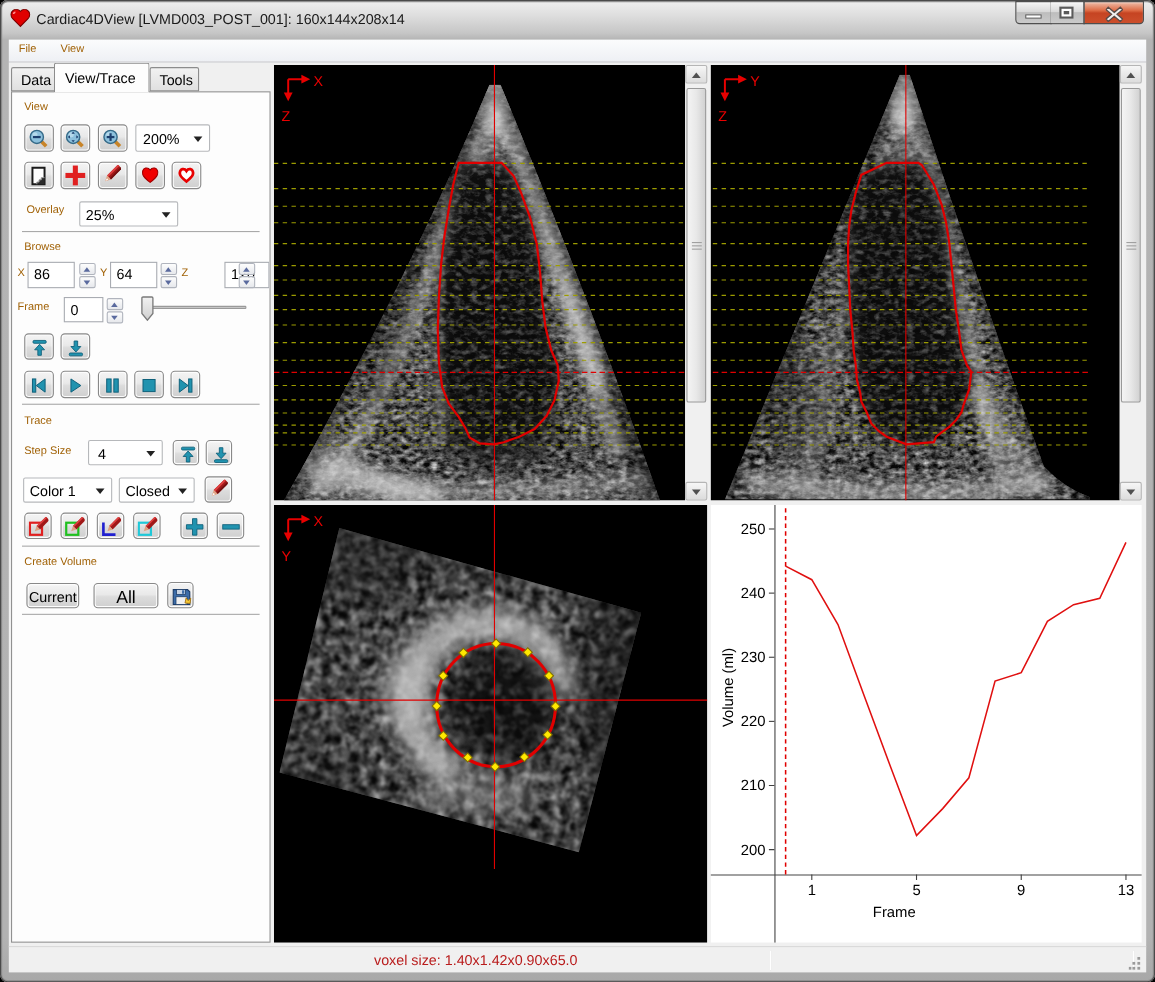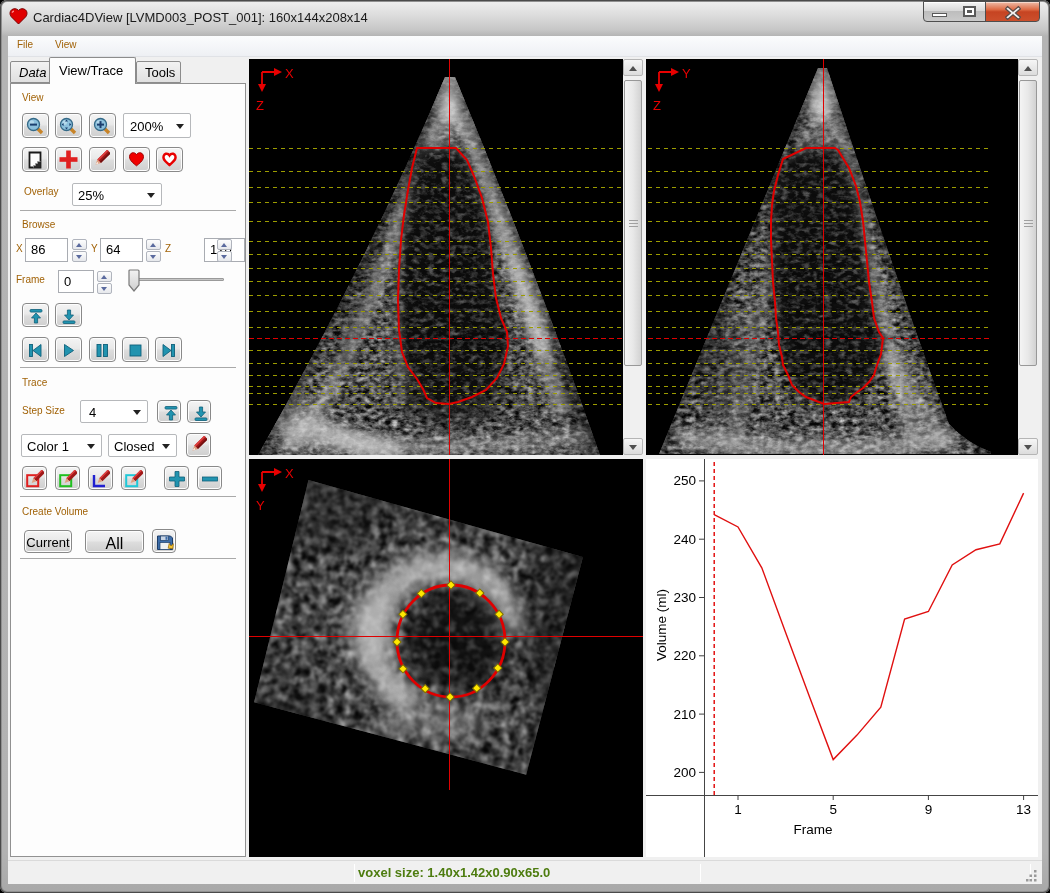--- a/index.html
+++ b/index.html
@@ -45,21 +45,21 @@
     </svg>
   </div>
 
 <div class="abs" style="left:8px;top:36px;width:1034px;height:21px;background:linear-gradient(#fbfcfd,#eef0f4);border-bottom:1px solid #e0e2e6;"></div>
 <div class="abs lbl" style="left:17px;top:39px;">File</div>
 <div class="abs lbl" style="left:55px;top:39px;">View</div>
 <div class="abs" style="left:8px;top:57px;width:1034px;height:803px;background:#f0f0f0;"></div>
 
 <div class="abs" style="left:10px;top:83px;width:236px;height:774px;background:#fdfdfd;border:1px solid #919191;"></div>
 
-<div class="abs" style="left:10px;top:61px;width:45px;height:22px;background:linear-gradient(#f2f2f2,#e0e0e0);border:1px solid #8c8c8c;border-radius:2px 2px 0 0;font-size:13px;padding:3px 0 0 8px;font-style:italic;">Data</div>
+<div class="abs" style="left:10px;top:61px;width:45px;height:22px;background:linear-gradient(#f2f2f2,#e0e0e0);border:1px solid #8c8c8c;border-radius:2px 2px 0 0;font-size:13px;padding:3px 0 0 8px;">Data</div>
 <div class="abs" style="left:136px;top:61px;width:45px;height:22px;background:linear-gradient(#f2f2f2,#e0e0e0);border:1px solid #8c8c8c;border-radius:2px 2px 0 0;font-size:13px;padding:3px 0 0 8px;">Tools</div>
 <div class="abs" style="left:49px;top:57px;width:87px;height:27px;background:#fdfdfd;border:1px solid #8c8c8c;border-bottom:none;border-radius:2px 2px 0 0;font-size:13px;padding:5px 0 0 9px;">View/Trace</div>
 
 <div class="abs lbl" style="left:22px;top:92px;">View</div>
 <div class="btn" style="left:22px;top:113px;width:27px;height:25px;">
     <svg class="abs" style="left:3px;top:3px" width="18" height="18" viewBox="0 0 18 18">
       <line x1="11" y1="11" x2="16" y2="16" stroke="#c88428" stroke-width="3.4"></line>
       <circle cx="7.5" cy="7.5" r="6" fill="#8cc0dc" stroke="#356a88" stroke-width="1.3"></circle>
       <circle cx="5.8" cy="5.6" r="2.3" fill="#b8dcec" opacity="0.9"></circle>
       <rect x="4" y="6.6" width="7" height="2" fill="#1c3f6e"></rect>
@@ -571,21 +571,21 @@
 <text x="167" y="375" text-anchor="middle" font-size="13.5" fill="#000" font-family="Liberation Sans">Frame</text>
 <text x="20" y="166" text-anchor="middle" font-size="13.5" fill="#000" font-family="Liberation Sans" transform="rotate(-90 20 166)">Volume (ml)</text>
 <line x1="68.2" y1="3" x2="68.2" y2="336" stroke="#e00000" stroke-width="1.4" stroke-dasharray="4 3"></line>
 <polyline points="68.2,55.7 92.0,68.0 115.8,108.8 139.6,173.5 163.4,237.6 187.2,300.6 211.0,276.1 234.8,248.1 258.6,160.1 282.4,152.5 306.2,105.9 330.0,90.7 353.8,84.9 377.6,34.1" fill="none" stroke="#e01010" stroke-width="1.4"></polyline>
 </svg>
 
 <div class="abs" style="left:8px;top:860px;width:1034px;height:24px;background:#f0f0f0;border-top:1px solid #dadada;">
  <div class="abs" style="left:346px;top:3px;width:1px;height:18px;background:#c8c8c8;border-right:1px solid #fff;"></div>
  <div class="abs" style="left:692px;top:3px;width:1px;height:18px;background:#c8c8c8;border-right:1px solid #fff;"></div>
  <div class="abs" style="left:1022px;top:3px;width:1px;height:18px;background:#c8c8c8;border-right:1px solid #fff;"></div>
- <div class="abs" style="left:350px;top:4px;font-size:13px;color:#4d7c0f;font-weight:bold;">voxel size: 1.40x1.42x0.90x65.0</div>
+ <div class="abs" style="left:332px;top:4px;font-size:13px;color:#b91c1c;">voxel size: 1.40x1.42x0.90x65.0</div>
 </div>
 <svg class="abs" style="left:1026px;top:870px" width="12" height="12" viewBox="0 0 12 12">
 <g fill="#9a9a9a">
       <rect x="8" y="0" width="2.5" height="2.5"></rect>
       <rect x="8" y="4.5" width="2.5" height="2.5"></rect>
       <rect x="8" y="9" width="2.5" height="2.5"></rect>
       <rect x="3.5" y="4.5" width="2.5" height="2.5"></rect>
       <rect x="3.5" y="9" width="2.5" height="2.5"></rect>
       <rect x="0" y="9" width="2.5" height="2.5"></rect>
     </g>

